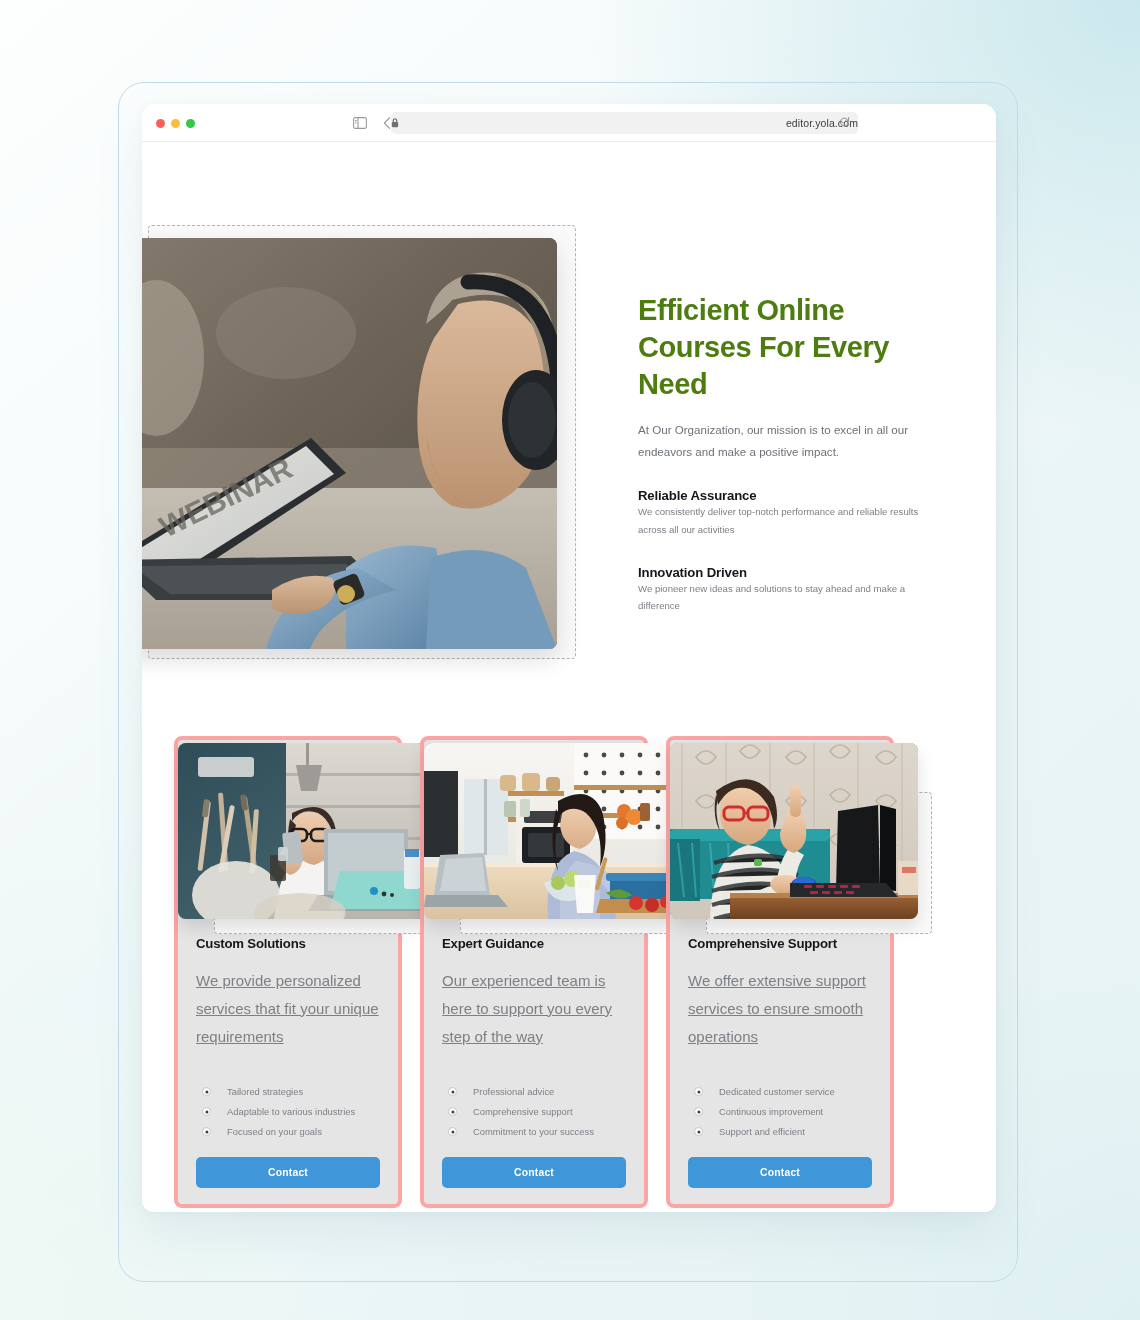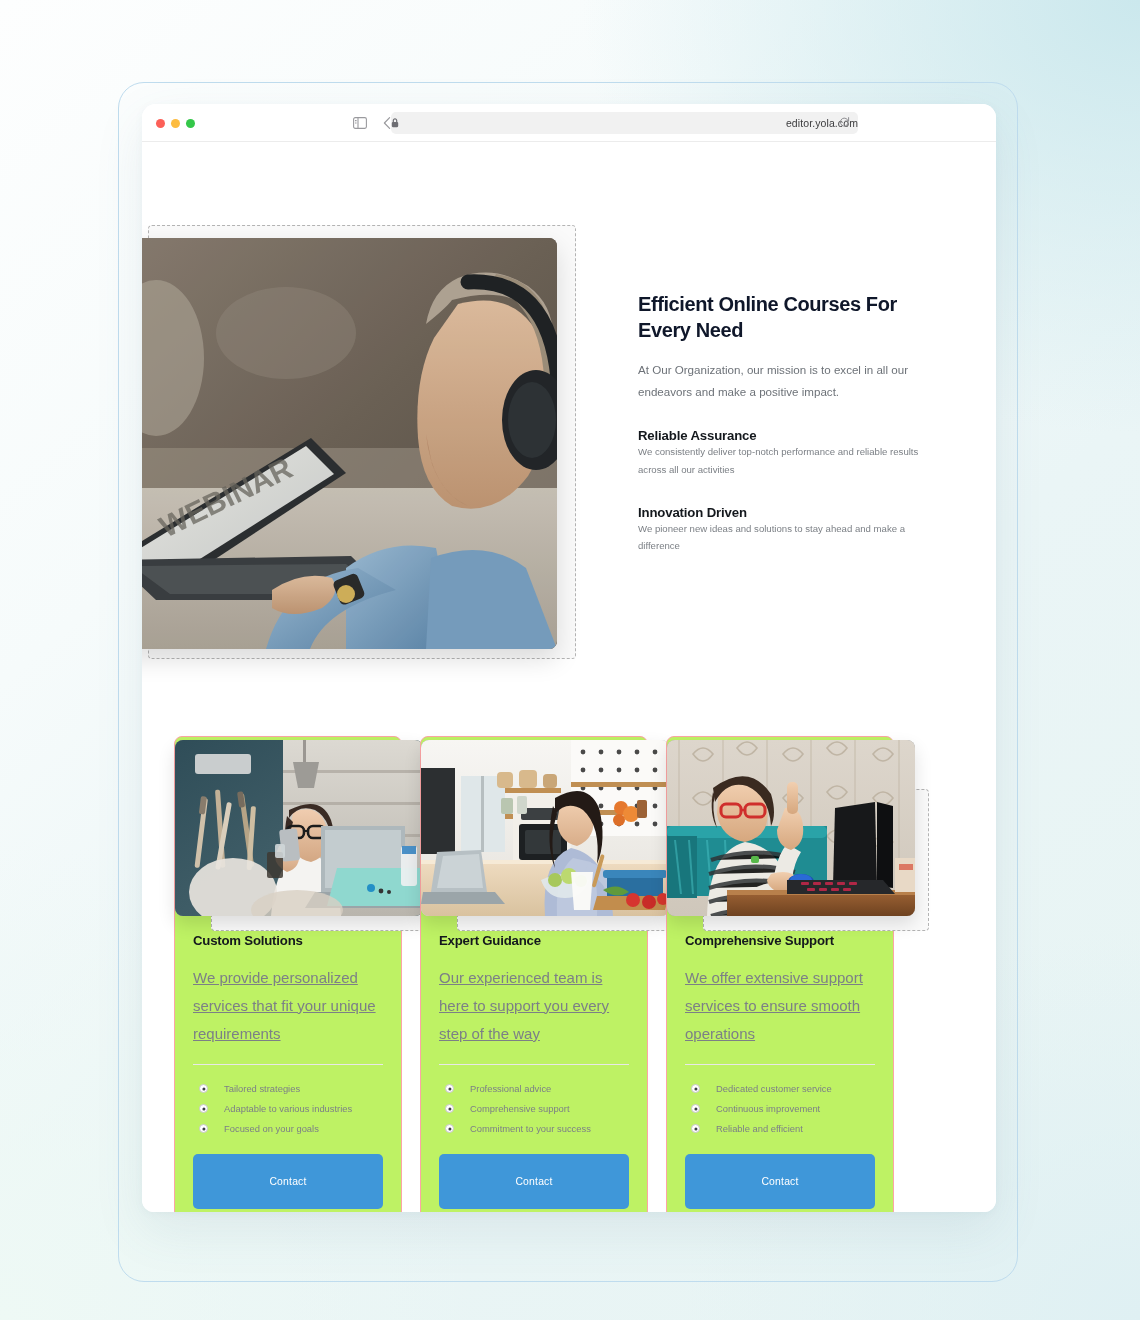--- a/index.html
+++ b/index.html
@@ -137,24 +137,24 @@
   }
   .hero-image svg { display: block; width: 100%; height: 100%; }
 
   .hero-copy {
     position: absolute;
     left: 496px;
     top: 150px;
     width: 292px;
   }
   .hero-title {
-    font-size: 20px;
+    font-size: 29px;
     line-height: 1.28;
     font-weight: 700;
-    color: #0f172a;
+    color: #4d7c0f;
     letter-spacing: -0.4px;
   }
   .hero-sub {
     margin-top: 16px;
     font-size: 11.6px;
     line-height: 1.85;
     color: #6d7278;
   }
   .feature { margin-top: 26px; }
   .feature-title {
@@ -174,22 +174,22 @@
     position: absolute;
     left: 32px;
     top: 594px;
     width: 790px;
     display: flex;
     gap: 18px;
   }
   .card {
     position: relative;
     width: 228px;
-    background: #bef264;
-    border: 1px solid #fca5a5;
+    background: #e5e5e5;
+    border: 4px solid #fca5a5;
     border-radius: 8px;
     padding-top: 196px;
     padding-bottom: 16px;
   }
   .card-placeholder {
     position: absolute;
     left: 36px;
     top: 52px;
     width: 226px;
     height: 142px;
@@ -253,28 +253,28 @@
     left: 50%; top: 50%;
     transform: translate(-50%,-50%);
     width: 3.2px; height: 3.2px;
     border-radius: 50%;
     background: #3c4046;
   }
   .contact-btn {
     display: block;
     width: 100%;
     margin-top: 15px;
-    padding: 22px 0;
+    padding: 10px 0;
     border: none;
     border-radius: 5px;
     background: #3f97d9;
     color: #ffffff;
     font-family: "Liberation Sans", sans-serif;
     font-size: 10.4px;
-    font-weight: 400;
+    font-weight: 700;
     letter-spacing: 0.2px;
     cursor: pointer;
   }
 </style>
 </head>
 <body>
 
 <div class="frame-outline"></div>
 
 <div class="browser-window">
@@ -758,21 +758,21 @@
             <li class="bullet">
               <span class="bullet-dot"></span>
               <span>Dedicated customer service</span>
             </li>
             <li class="bullet">
               <span class="bullet-dot"></span>
               <span>Continuous improvement</span>
             </li>
             <li class="bullet">
               <span class="bullet-dot"></span>
-              <span>Reliable and efficient</span>
+              <span>Support and efficient</span>
             </li>
           </ul>
           <button class="contact-btn">Contact</button>
         </div>
       </div>
 
     </div>
   </div>
 </div>
 

